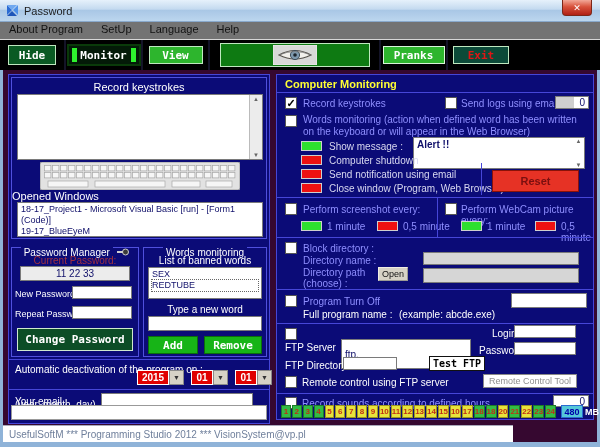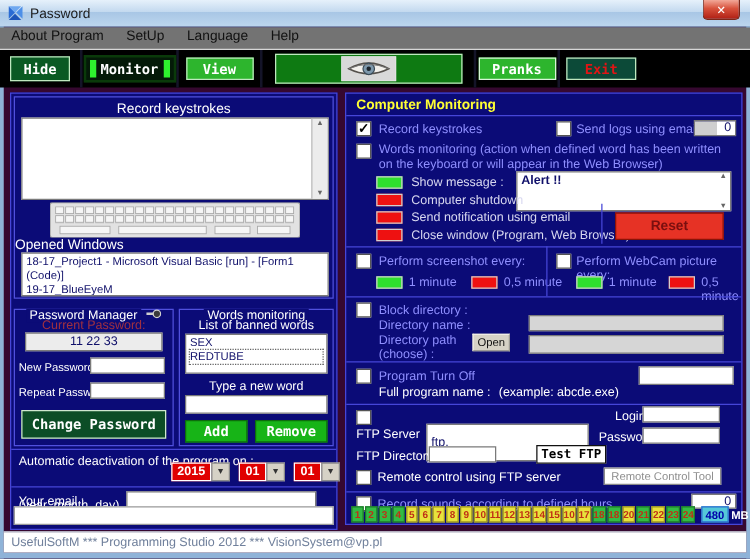--- a/index.html
+++ b/index.html
@@ -60,21 +60,21 @@
   .combo .val { background:#e00000; color:#fff; font-size:10px; font-weight:bold; text-align:center;
     border:1px solid #fff; padding:1px 2px; }
   .combo .arr { background:#d6d2c6; border:1px solid #8a8a8a; font-size:7px; color:#333;
     width:15px; display:flex; align-items:center; justify-content:center; }
   .mono-btn { font-family:"DejaVu Sans Mono", monospace; font-weight:bold; color:#fff;
     display:flex; align-items:center; justify-content:center; }
   .hour { flex:1; height:13px; margin-right:1px; display:flex; align-items:center; justify-content:center;
     font-size:8px; font-weight:bold; color:#c03015; border:1px solid #666; }
   .hour[data-state="green"]  { background:#33bb44; border-color:#1d7a2a; }
   .hour[data-state="yellow"] { background:#e8e23c; border-color:#9a9420; }
-  .statusbar { position:absolute; left:0; bottom:0; width:594px; height:17px; background:#fff;
+  .statusbar { position:absolute; left:0; bottom:0; width:510px; height:17px; background:#fff;
     border-top:1px solid #aab; display:flex; align-items:center; padding:0 6px; font-size:10px; color:#70809c; }
 </style>
 </head>
 <body>
 
 <div class="window">
 
   <div class="titlebar">
     <svg width="13" height="13" viewBox="0 0 13 13">
       <path d="M1,1 L6,6 L1,11 Z" fill="#2a6bd4"></path>

